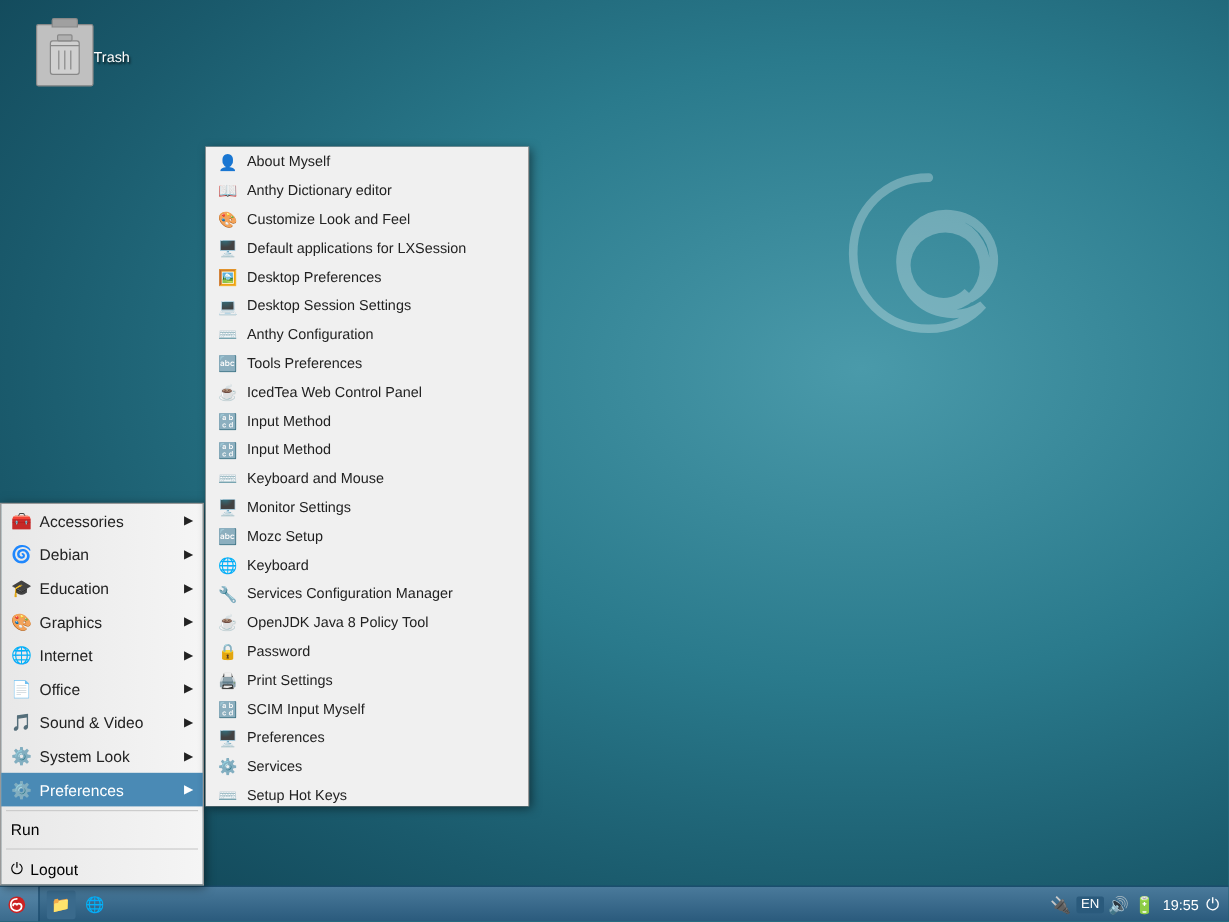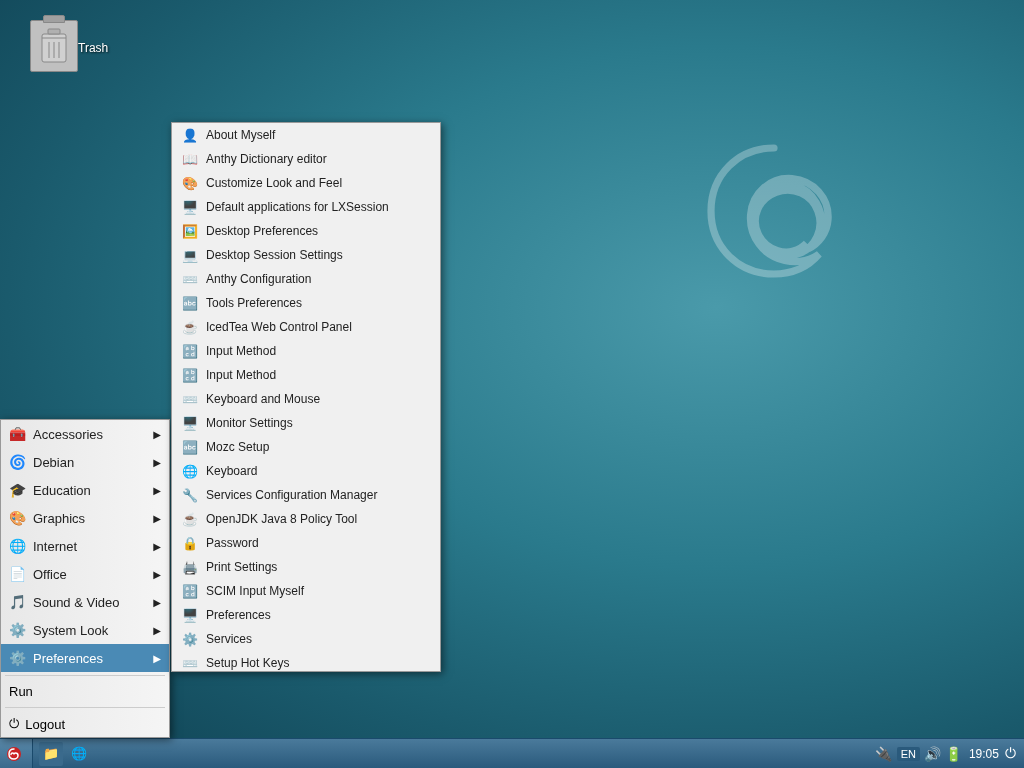--- a/index.html
+++ b/index.html
@@ -427,18 +427,18 @@
         <span>🌐</span>
       </div>
     </div>
     <div class="taskbar-right">
       <div class="taskbar-tray">
         <span style="font-size:14px">🔌</span>
         <span style="background:#2a5a7c;padding:1px 4px;border-radius:2px;font-size:11px;font-weight:normal">EN</span>
         <span style="font-size:14px">🔊</span>
         <span style="font-size:14px">🔋</span>
       </div>
-      <span class="taskbar-clock">19:05</span>
+      <span class="taskbar-clock">19:55</span>
       <span style="font-size:14px">⏻</span>
     </div>
   </div>
 
 </div>
 
 </body></html>

